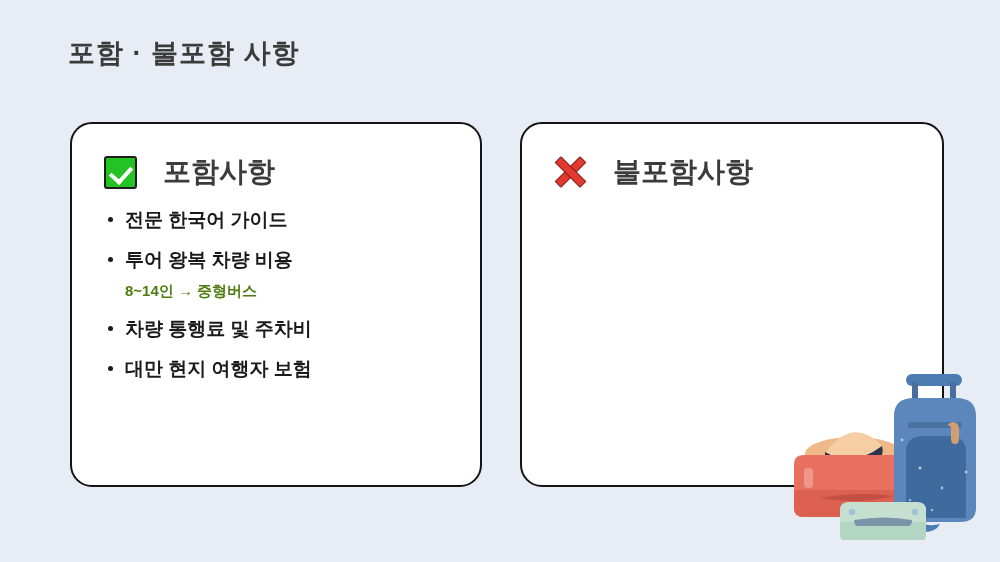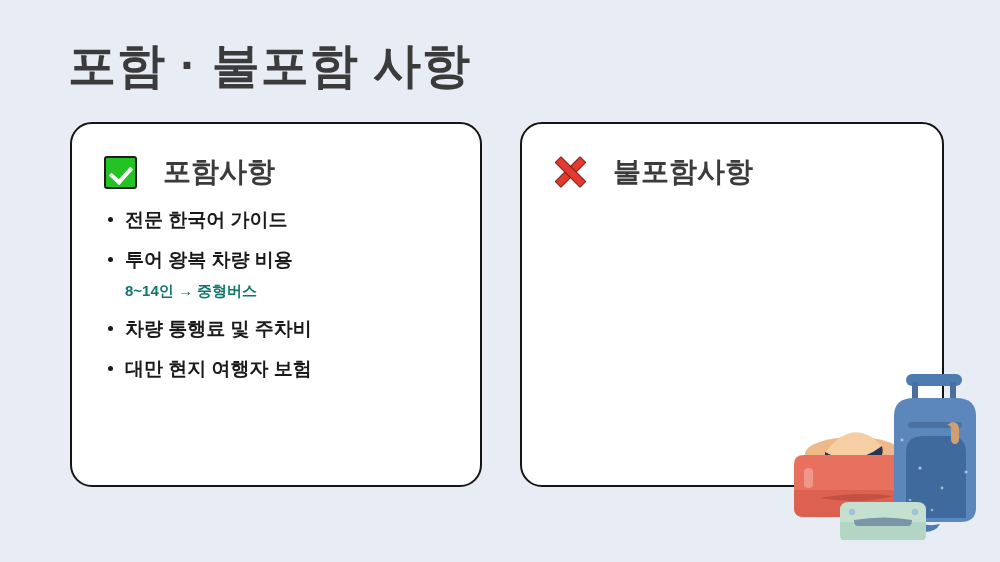--- a/index.html
+++ b/index.html
@@ -21,21 +21,21 @@
     height: 562px;
     background: #e8edf5;
     box-sizing: border-box;
   }
 
   
   .slide-title {
     position: absolute;
     left: 68px;
     top: 38px;
-    font-size: 48px;
+    font-size: 27px;
     font-weight: bold;
     color: #3b3b3b;
     letter-spacing: 1px;
     line-height: 1.15;
     white-space: nowrap;
     user-select: none;
   }
 
   
   .card {
@@ -141,21 +141,21 @@
   .card-right .bullet-list > li.bullet-item { margin-bottom: 25px; }
 
   .sub-list {
     list-style: none;
     margin: 14px 0 3px 0;
     padding: 0;
   }
   .sub-list > li.sub-item {
     font-size: 15px;
     font-weight: bold;
-    color: #0f766e;
+    color: #4d7c0f;
     line-height: 1;
     margin-bottom: 17px;
     white-space: nowrap;
   }
 
   
   .luggage {
     position: absolute;
     right: 8px;
     bottom: 22px;

